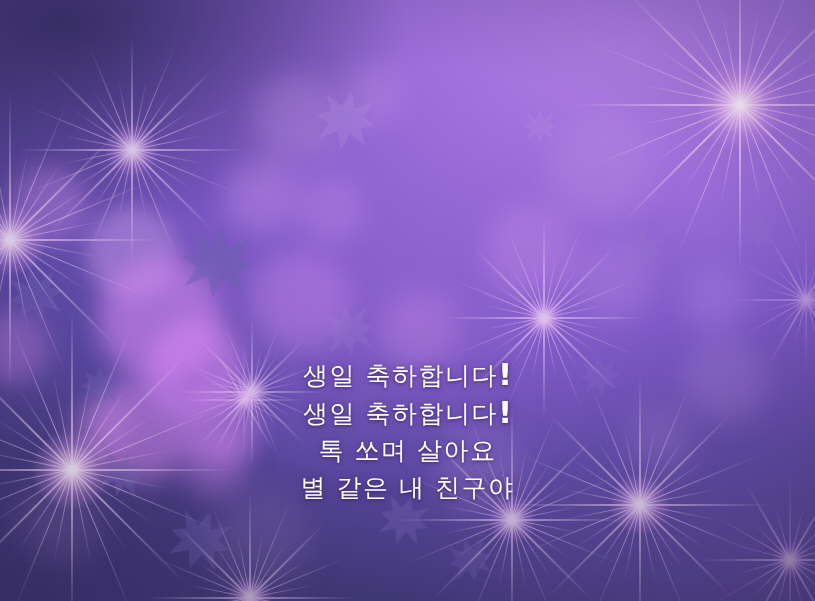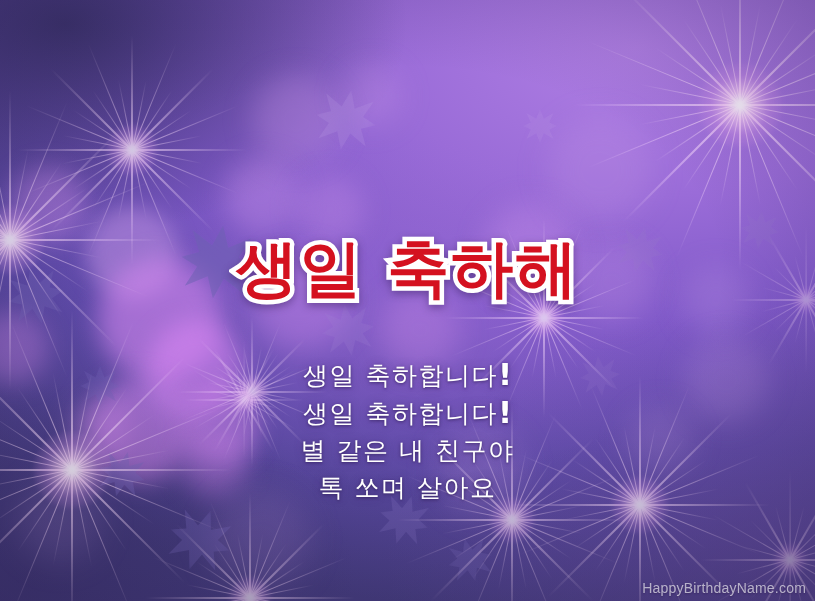--- a/index.html
+++ b/index.html
@@ -367,24 +367,22 @@
         <div class="ray" style="width: 93px; height: 1.2px; margin-left: -46.5px; margin-top: -0.6px; transform: rotate(135deg);"></div>
         <div class="ray" style="width: 150px; height: 1.2px; margin-left: -75px; margin-top: -0.6px; transform: rotate(150deg);"></div>
         <div class="ray" style="width: 93px; height: 1.2px; margin-left: -46.5px; margin-top: -0.6px; transform: rotate(165deg);"></div>
         <div class="core" style="width: 28px; height: 28px;"></div>
       </div>
     </div>
 
   <div class="bg bg-vig"></div>
 
 
-  <div class="txt greet">생일 축하해</div>
 
   <div class="txt verse" id="verse">
       <span class="ln">생일 축하합니다<span class="bang">!</span></span>
       <span class="ln">생일 축하합니다<span class="bang">!</span></span>
+      <span class="ln">톡 쏘며 살아요</span>
       <span class="ln">별 같은 내 친구야</span>
-      <span class="ln">톡 쏘며 살아요</span>
     </div>
 
-  <div class="wm">HappyBirthdayName.com</div>
 
 </div>
 
 </body></html>

